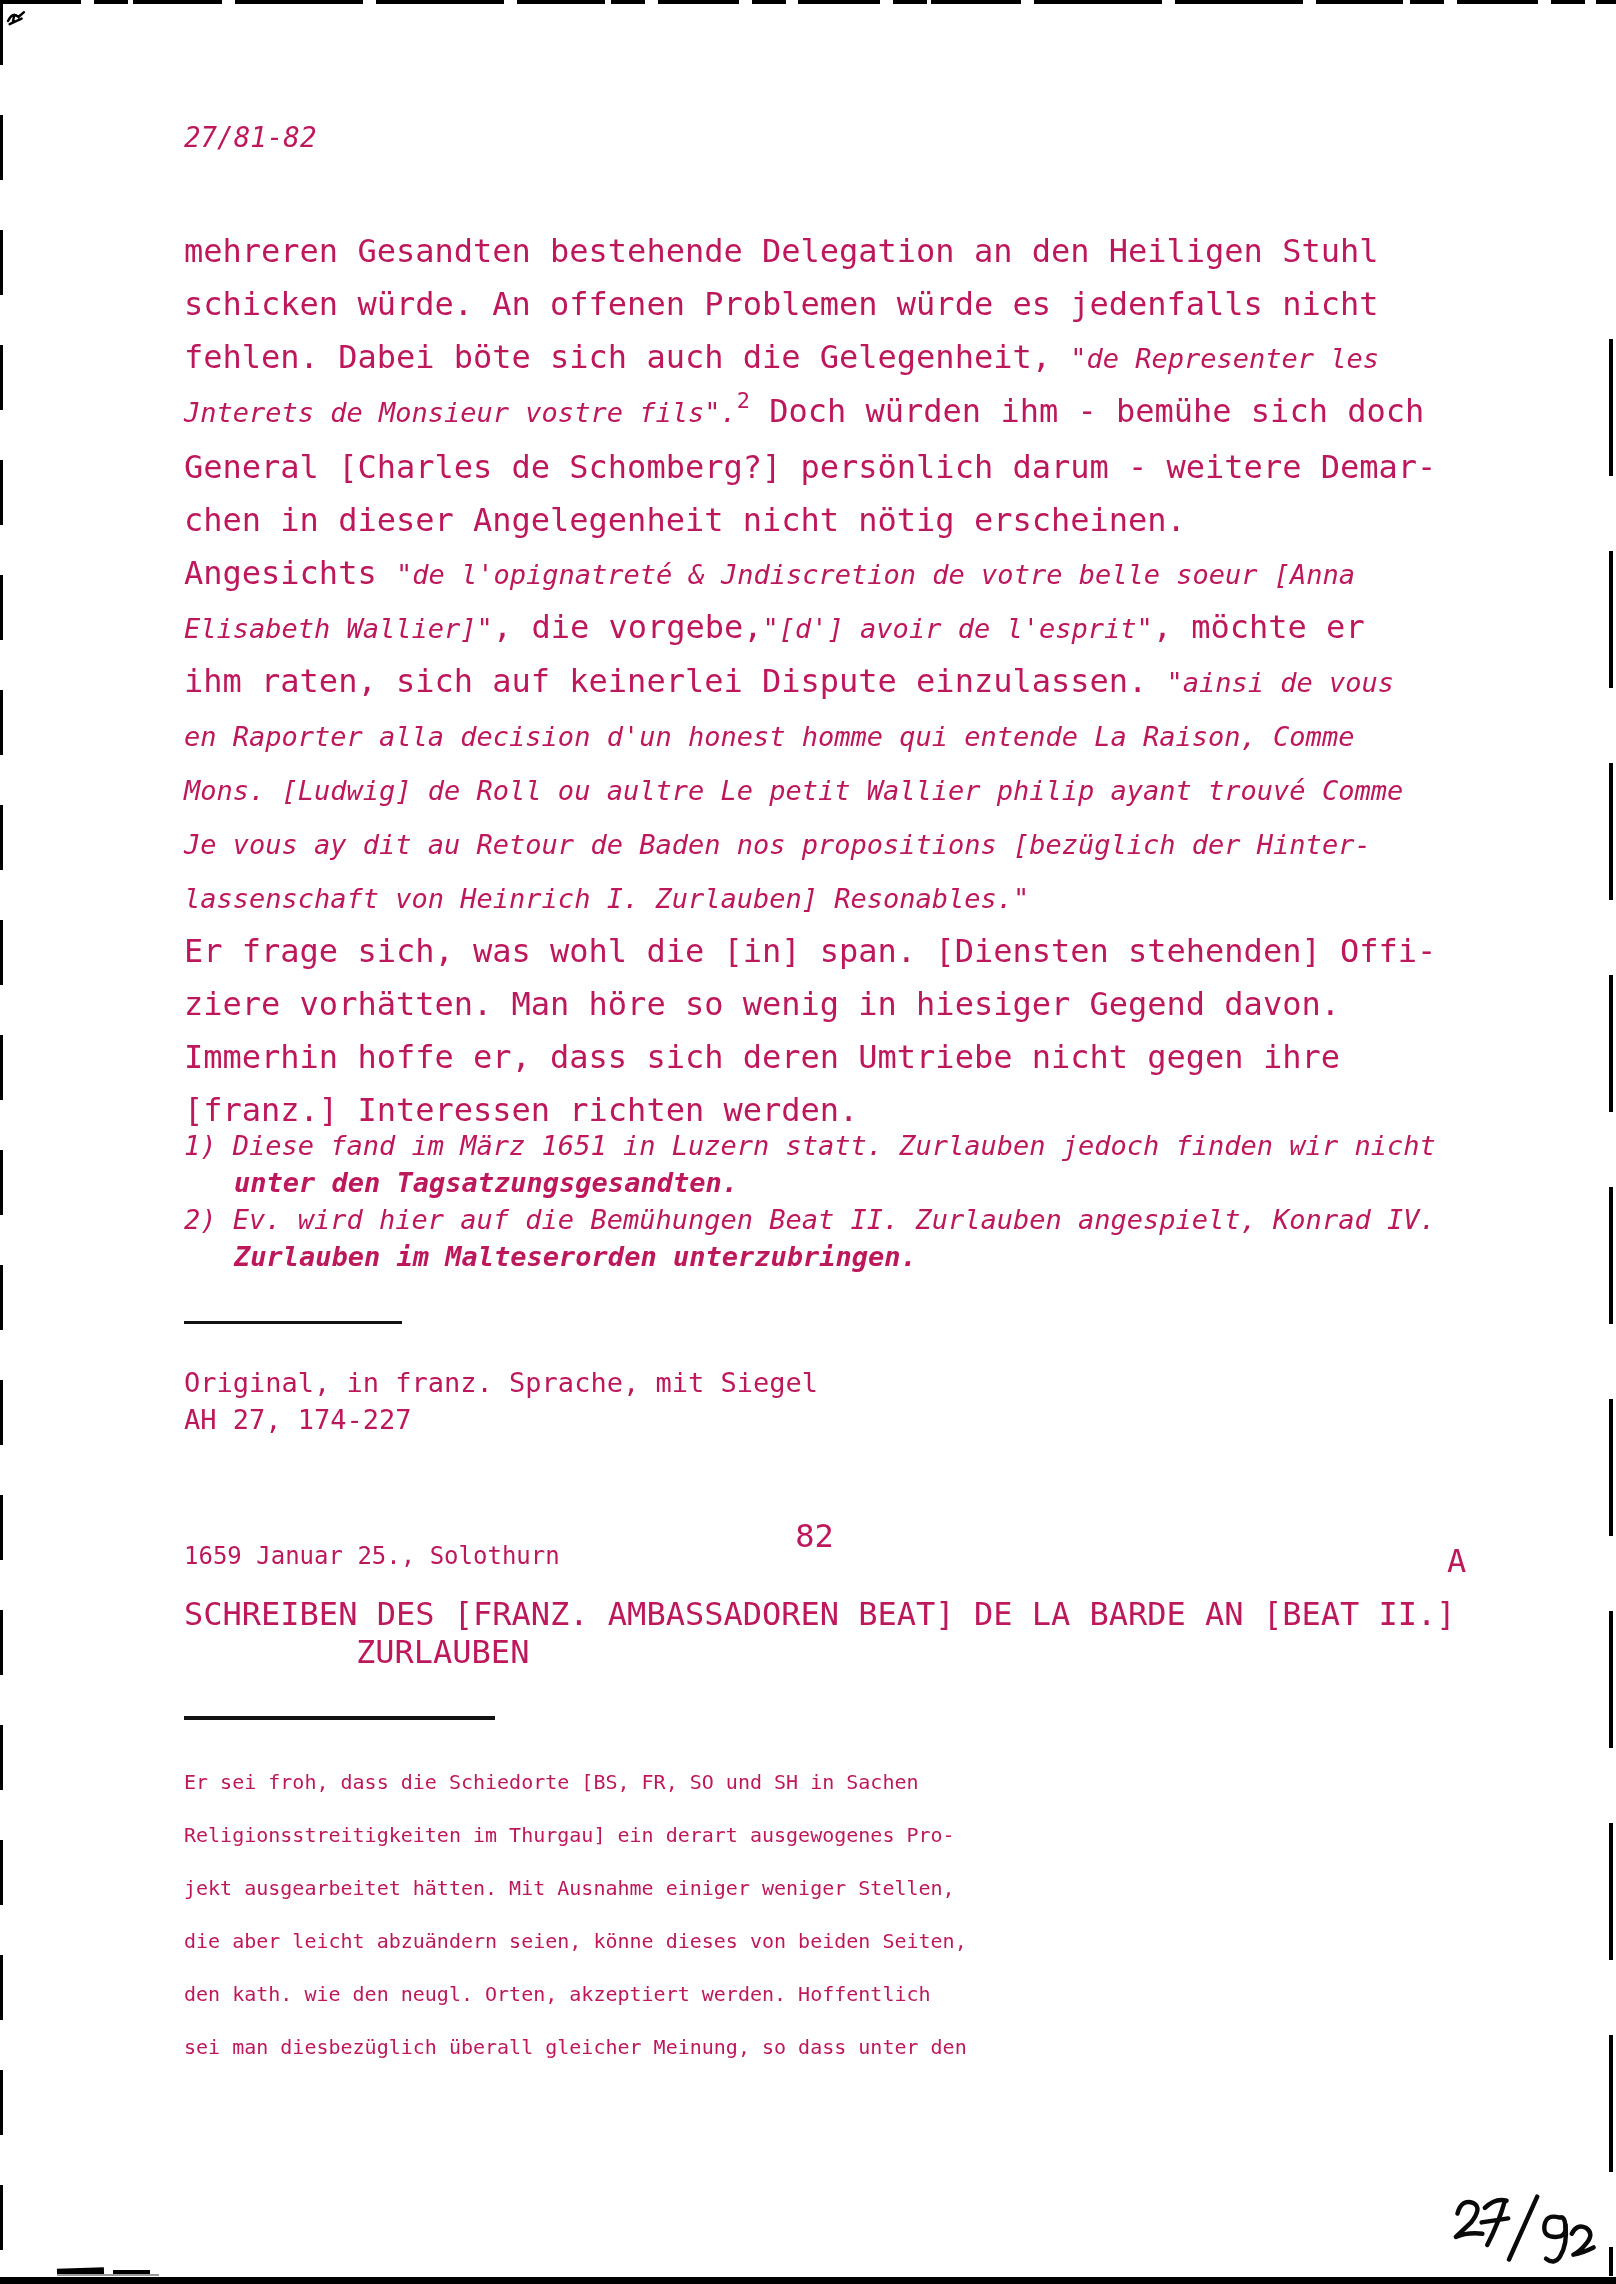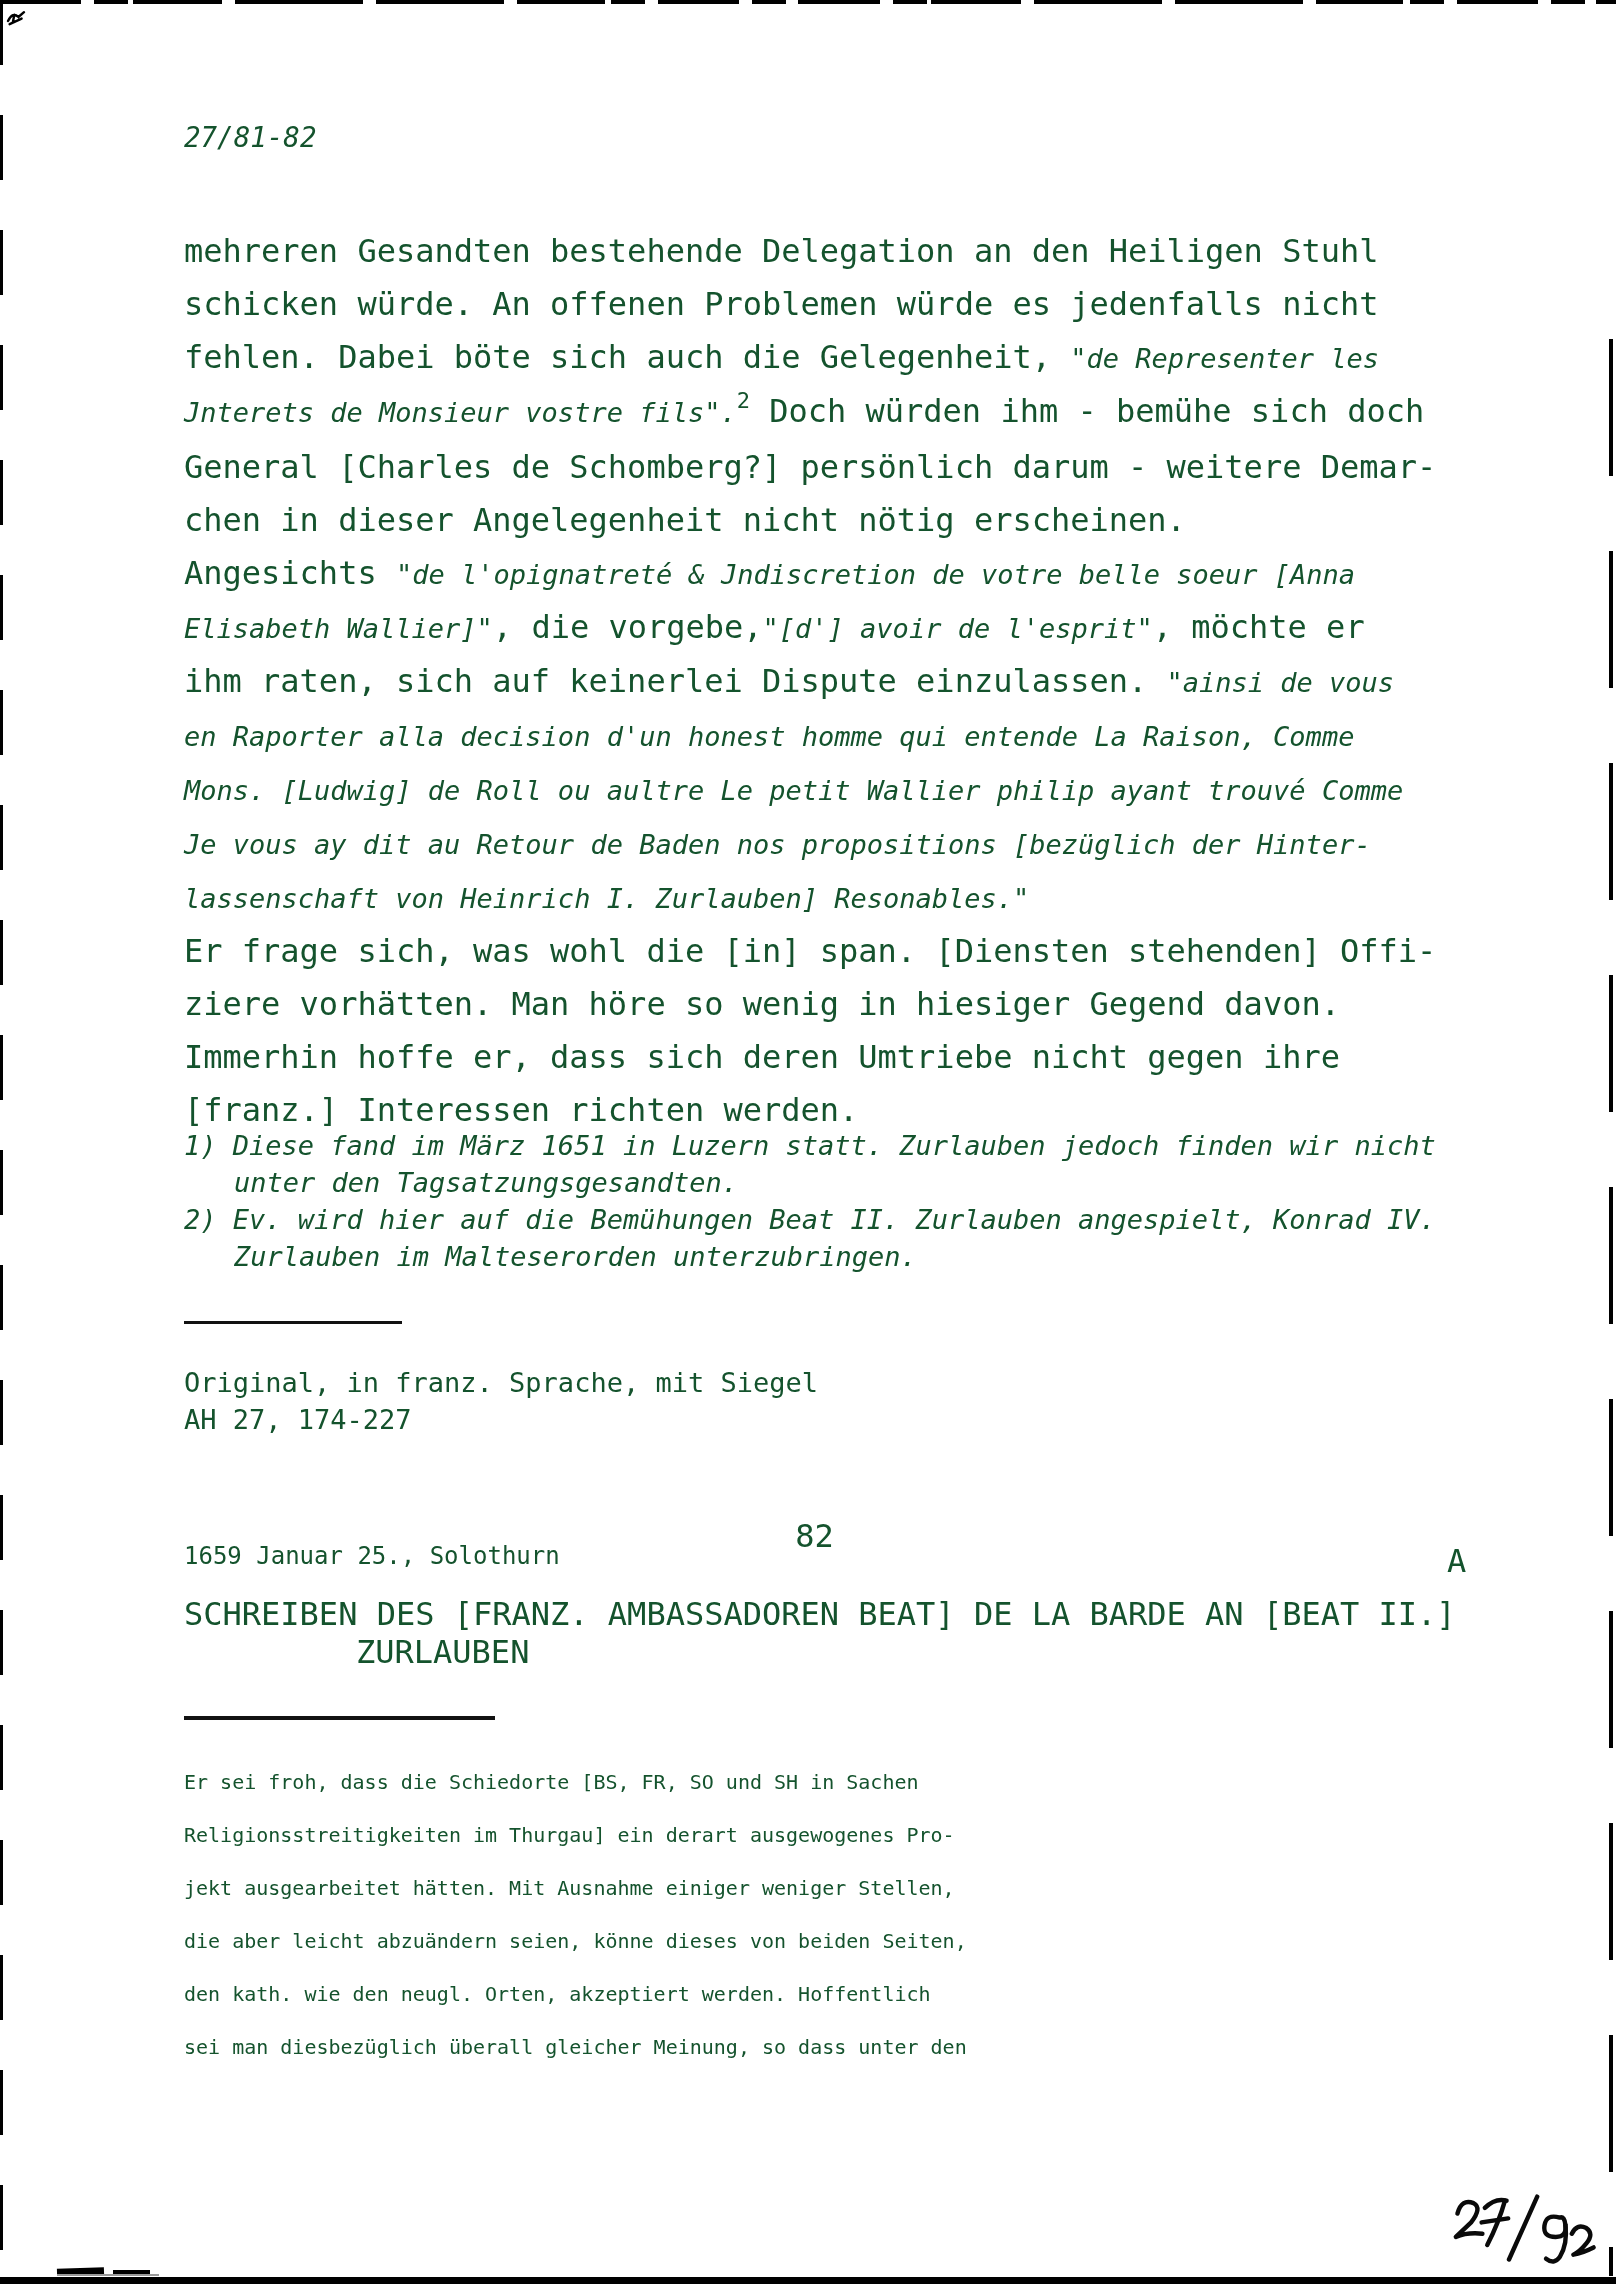--- a/index.html
+++ b/index.html
@@ -1,21 +1,21 @@
 <!DOCTYPE html>
 <html style="font-size:13px"><head>
 <meta charset="utf-8">
 <style>
   html, body { margin: 0; padding: 0; background: #ffffff; }
   .page {
     position: relative;
     width: 1616px;
     height: 2284px;
     background: #ffffff;
-    color: #14532d;
+    color: #be185d;
     font-family: "DejaVu Sans Mono", "Liberation Mono", monospace;
     overflow: hidden;
   }
   .page div { white-space: pre; }
 
   
   .b-top {
     position: absolute; left: 0; top: 0; width: 1616px; height: 4px;
     background:
       repeating-linear-gradient(90deg, #000 0 34px, transparent 34px 47px),
@@ -32,21 +32,21 @@
   .b-bottom { position: absolute; left: 0; top: 2277px; width: 1616px; height: 7.3px; background: #000; }
   .blob1 { position: absolute; left: 57px; top: 2268px; width: 47px; height: 7.3px; background: #000; transform: rotate(-2deg); }
   .blob2 { position: absolute; left: 113px; top: 2270px; width: 37px; height: 5.7px; background: #000; }
   .blob3 { position: absolute; left: 57px; top: 2274px; width: 102px; height: 2.4px; background: #9a9a9a; }
   .corner-svg { position: absolute; left: 3.2px; top: 4.8px; }
 
   
   .ref       { position: absolute; left: 184px; top: 121px; font-size: 27.5px; font-style: italic; }
   .body81    { position: absolute; left: 184px; top: 225px; width: 1374px; font-size: 32px; line-height: 53px; }
   .footnotes { position: absolute; left: 184px; top: 1127px; width: 1374px; font-size: 27px; line-height: 37px; font-style: italic; }
-  .footnotes .indent { padding-left: 50px; }
+  .footnotes .indent { padding-left: 50px; font-weight: bold; }
   .rule  { position: absolute; background: #121212; }
   .rule1 { left: 184px; top: 1321px; width: 218px; height: 3.2px; }
   .rule2 { left: 184px; top: 1716px; width: 311px; height: 4px; }
   .prov  { position: absolute; left: 184px; top: 1330px; font-size: 27px; line-height: 37px; margin-top: 34px; }
   .num82 { position: absolute; left: 184px; top: 1497px; width: 1261px; text-align: center; font-size: 32px; margin-top: 20px; }
   .date82{ position: absolute; left: 184px; top: 1542px; font-size: 24px; }
   .sig82 { position: absolute; left: 1447px; top: 1542px; font-size: 32px; }
   .t1    { position: absolute; left: 184px; top: 1595px; font-size: 32px; }
   .t2    { position: absolute; left: 356px; top: 1633px; font-size: 32px; text-align: center; }
   .body82{ position: absolute; left: 184px; top: 1756px; width: 1374px; font-size: 20px; line-height: 53px; }

